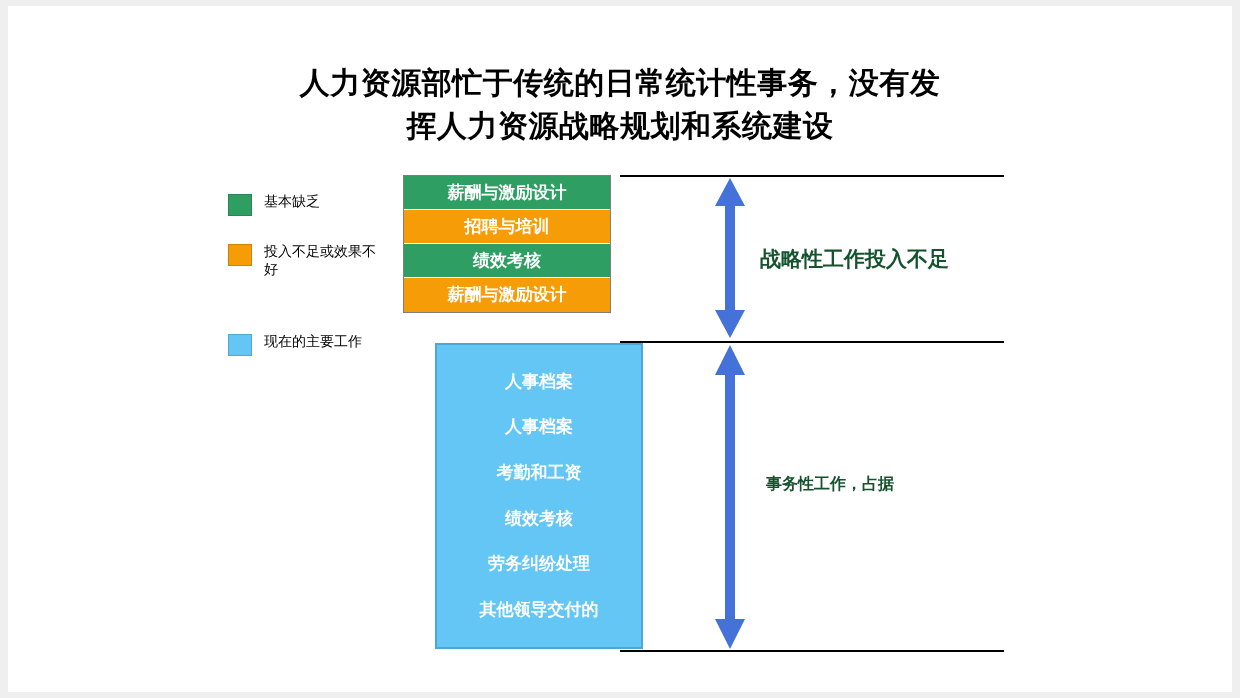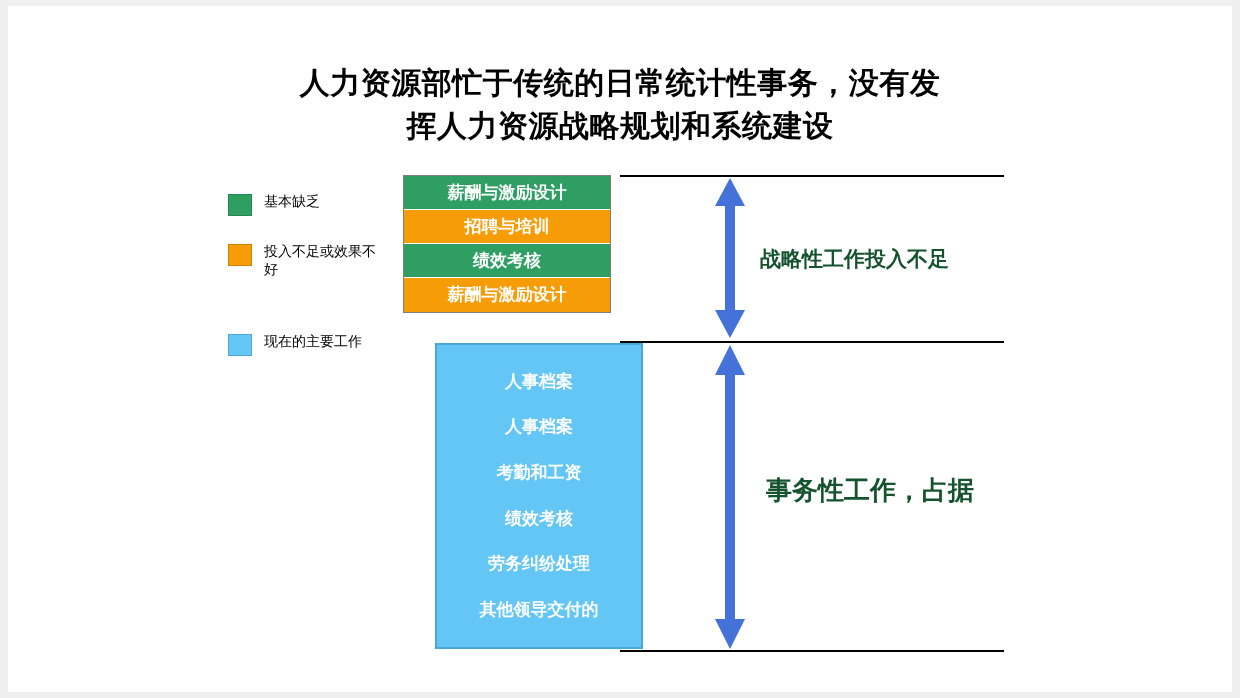--- a/index.html
+++ b/index.html
@@ -159,21 +159,21 @@
   .annot-strategy {
     left: 760px;
     top: 245px;
     font-size: 21px;
     font-weight: bold;
     width: 260px;
   }
   .annot-ops {
     left: 766px;
     top: 472px;
-    font-size: 26px;
+    font-size: 16px;
     width: 270px;
     line-height: 1.45;
   }
   .annot-ops .l1 { font-weight: bold; }
   .annot-ops .l2 { font-weight: bold; }
 </style>
 </head>
 <body>
 
 <div class="slide">

